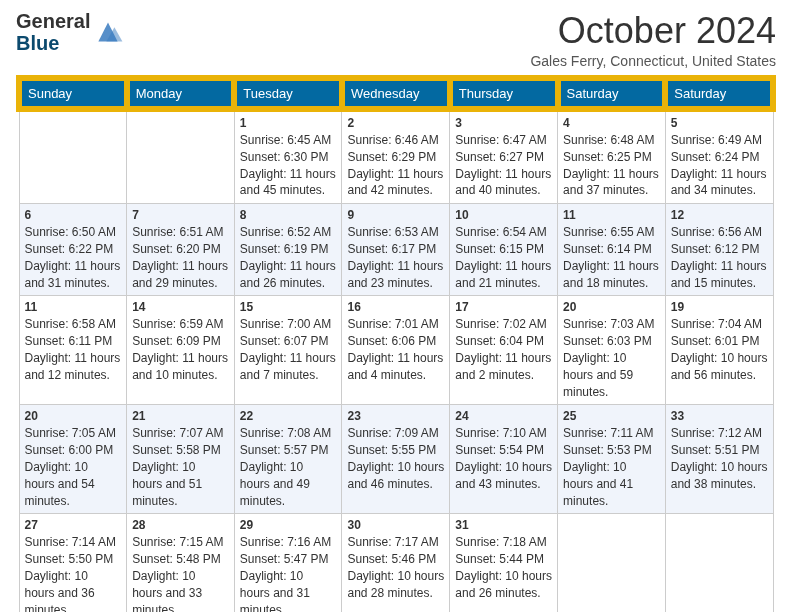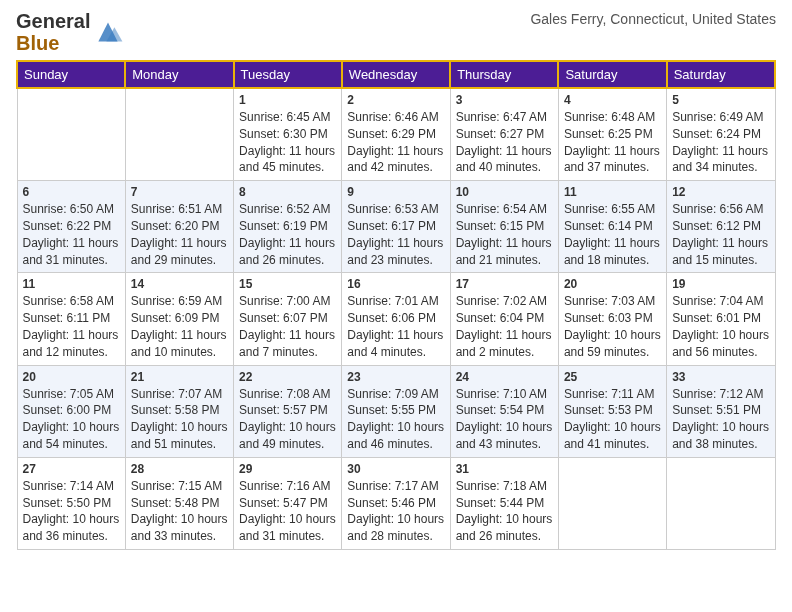--- a/index.html
+++ b/index.html
@@ -3,29 +3,29 @@
   <meta charset="utf-8">
   <style>
     * { box-sizing: border-box; margin: 0; padding: 0; }
     body { font-family: Arial, sans-serif; background: #fff; width: 792px; height: 612px; overflow: hidden; }
     
     .header { display: flex; align-items: flex-start; justify-content: space-between; padding: 10px 16px 6px 16px; }
     
     .logo { display: flex; align-items: center; }
     .logo-text { font-size: 20px; font-weight: bold; color: #333; line-height: 1.1; }
     .logo-text .general { display: block; }
-    .logo-text .blue { display: block; color: #a16207; }
+    .logo-text .blue { display: block; color: #0c4a6e; }
     .logo-icon { width: 32px; height: 32px; margin-left: 2px; }
     
     .title-section { text-align: right; }
     .month-title { font-size: 36px; color: #333; font-weight: normal; }
     .location { font-size: 14px; color: #555; margin-top: 1px; }
     
     .calendar { width: 760px; margin: 0 16px; border-collapse: collapse; }
-    .calendar th { background: #4c1d95; color: #fff; text-align: left; padding: 5px 6px; font-size: 13px; font-weight: normal; border: 2px solid #eab308; }
+    .calendar th { background: #0369a1; color: #fff; text-align: left; padding: 5px 6px; font-size: 13px; font-weight: normal; border: 6px solid #eab308; }
     .calendar td { vertical-align: top; border: 1px solid #ccc; padding: 4px 5px; font-size: 10.5px; color: #333; width: 108px; min-height: 80px; }
     .calendar tr:nth-child(even) td { background: #f0f4fb; }
     .calendar tr:nth-child(odd) td { background: #fff; }
     .day-num { font-weight: bold; font-size: 12px; display: block; margin-bottom: 2px; }
     .day-info { font-size: 12px; line-height: 1.4; }
     .empty { background: #fff !important; }
   </style>
 </head>
 <body>
 
@@ -35,20 +35,21 @@
       <div class="logo-text">
         <span class="general">General</span>
         <span class="blue">Blue</span>
       </div>
       <svg class="logo-icon" viewBox="0 0 40 40">
         <polygon points="8,32 20,8 32,32" fill="#3a7bbf" opacity="0.85"></polygon>
         <polygon points="18,32 28,14 38,32" fill="#3a7bbf" opacity="0.5"></polygon>
       </svg>
     </div>
     <div class="title-section">
+      <div class="month-title">October 2024</div>
       <div class="location">Gales Ferry, Connecticut, United States</div>
     </div>
   </div>
 
   <table class="calendar" id="cal">
       <thead>
         <tr>
           <th>Sunday</th>
           <th>Monday</th>
           <th>Tuesday</th>

